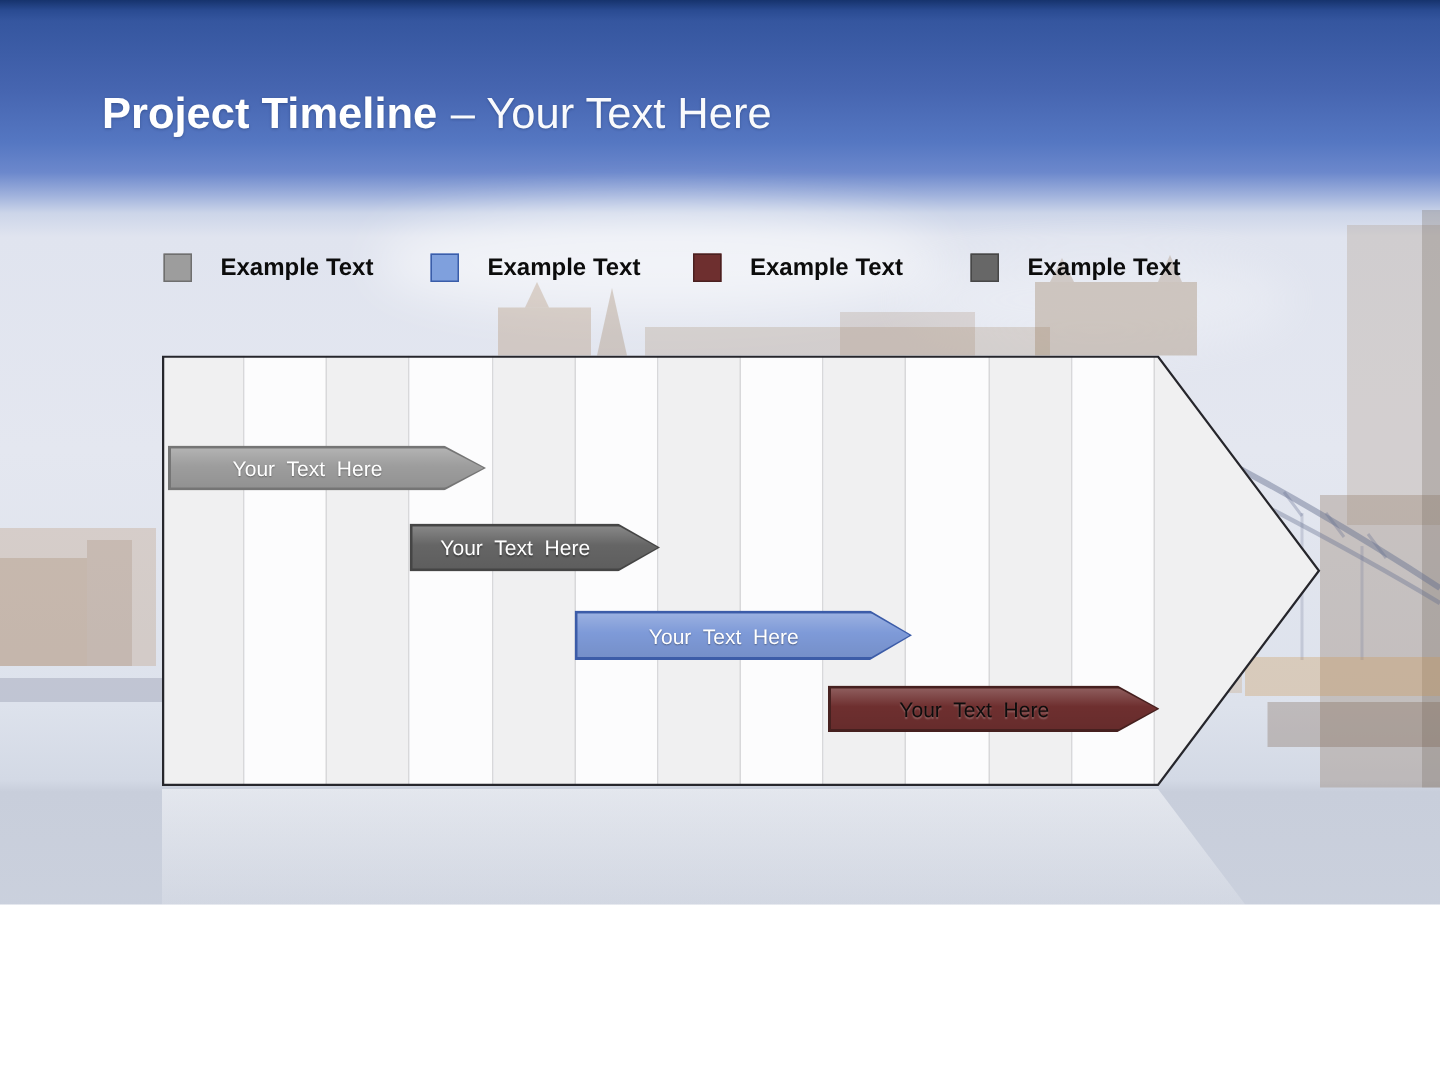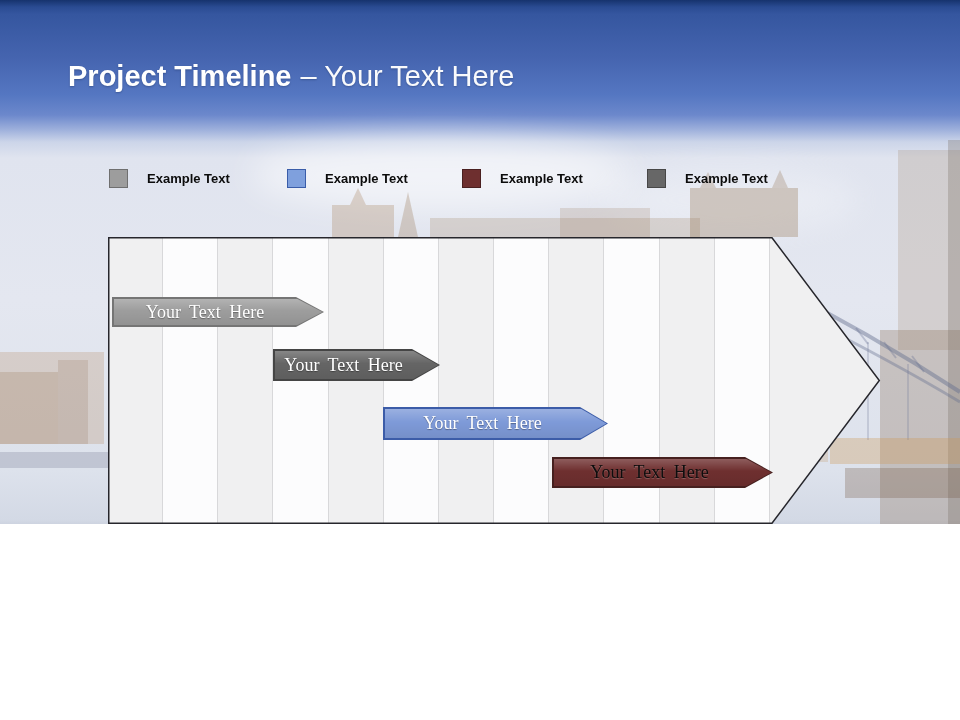--- a/index.html
+++ b/index.html
@@ -1,33 +1,33 @@
 <!DOCTYPE html>
 <html><head>
 <meta charset="utf-8">
 <style>
   html,body{margin:0;padding:0;}
   body{width:960px;height:720px;font-family:"Liberation Sans",sans-serif;overflow:hidden;}
-  .slide{position:relative;width:960px;height:524px;overflow:hidden;
+  .slide{position:relative;width:960px;height:603px;overflow:hidden;
     background:linear-gradient(to bottom,
       #16336d 0px,#2a4b92 7px,#35569f 14px,#4665b0 60px,#5577c2 95px,
       #6c88cc 115px,#9fb1dc 130px,#ccd5e9 142px,#e0e4ef 158px,
       #e4e7f0 300px,#dde2ec 470px,#d3d9e5 520px,#c8cedb 528px,#ced4e0 720px);}
   
   .photo-hints{position:absolute;inset:0;z-index:1;pointer-events:none;}
   .cloud{position:absolute;background:rgba(255,255,255,0.55);border-radius:50%;filter:blur(16px);}
   
   .title{position:absolute;left:68px;top:60px;z-index:5;color:#fff;font-size:29px;
     text-shadow:0 1px 2px rgba(10,25,60,0.3);white-space:nowrap;}
   .title .bold{font-weight:700;}
   .title .light{font-weight:400;margin-left:9px;opacity:0.97;}
   
   .legend-item{position:absolute;top:169px;display:flex;align-items:center;z-index:5;}
   .legend-swatch{width:19px;height:19px;border:1.5px solid #555;box-sizing:border-box;flex:none;}
-  .legend-label{margin-left:19px;font-size:13px;font-weight:700;color:#0c0c0c;white-space:nowrap;}
+  .legend-label{margin-left:19px;font-size:16px;font-weight:700;color:#0c0c0c;white-space:nowrap;}
   .li-1{left:109px;} .li-2{left:287px;} .li-3{left:462px;} .li-4{left:647px;}
   
   .chart{position:absolute;left:108px;top:237px;width:773px;height:287px;z-index:4;}
   .arrow-clip{position:absolute;inset:0;
     clip-path:polygon(0 0,664px 0,772px 143px,664px 287px,0 287px);}
   .stripes{position:absolute;left:0;top:0;bottom:0;right:0;display:flex;}
   .stripe{width:55.17px;flex:none;border-right:1.5px solid #d8d8da;box-sizing:border-box;}
   .stripe.odd{background:#f0f0f1;}
   .stripe.even{background:#fcfcfd;}
   .stripe.fill{flex:1;background:#f0f0f1;border-right:none;}
@@ -38,22 +38,22 @@
     display:flex;align-items:center;justify-content:center;
     color:#fff;font-size:15px;text-shadow:0 1px 1px rgba(20,35,80,0.35);}
   .month-filler{flex:1;background:linear-gradient(#8aa0dc,#7590d0);}
   .chart-outline{position:absolute;inset:0;pointer-events:none;}
   
   .bar{position:absolute;clip-path:polygon(0 0,calc(100% - 28px) 0,100% 50%,calc(100% - 28px) 100%,0 100%);}
   .bar-fill{position:absolute;inset:1.6px;
     clip-path:polygon(0 0,calc(100% - 26px) 0,100% 50%,calc(100% - 26px) 100%,0 100%);
     background-image:linear-gradient(rgba(255,255,255,0.22),rgba(255,255,255,0) 45%,rgba(0,0,0,0.07));}
   .bar-label{position:absolute;left:0;right:26px;top:0;bottom:0;display:flex;align-items:center;
-    justify-content:center;font-size:18px;word-spacing:4px;white-space:nowrap;
-    text-shadow:0 1px 1px rgba(0,0,0,0.35);font-family:Liberation Serif, serif;}
+    justify-content:center;font-size:14px;word-spacing:4px;white-space:nowrap;
+    text-shadow:0 1px 1px rgba(0,0,0,0.35);}
   .bar-4 .bar-label{text-shadow:0 1px 1px rgba(255,255,255,0.25);}
   .bar-1{left:4px;top:60px;width:212px;height:30px;}
   .bar-2{left:165px;top:112px;width:167px;height:32px;}
   .bar-3{left:275px;top:170px;width:225px;height:33px;}
   .bar-4{left:444px;top:220px;width:221px;height:31px;}
   
   .reflection{position:absolute;left:108px;top:526px;width:773px;height:287px;z-index:2;
     clip-path:polygon(0 0,664px 0,772px 143px,664px 287px,0 287px);
     background:linear-gradient(to bottom,rgba(250,251,253,0.55),rgba(250,251,253,0.12) 30%,rgba(250,251,253,0) 55%);}
 </style>

